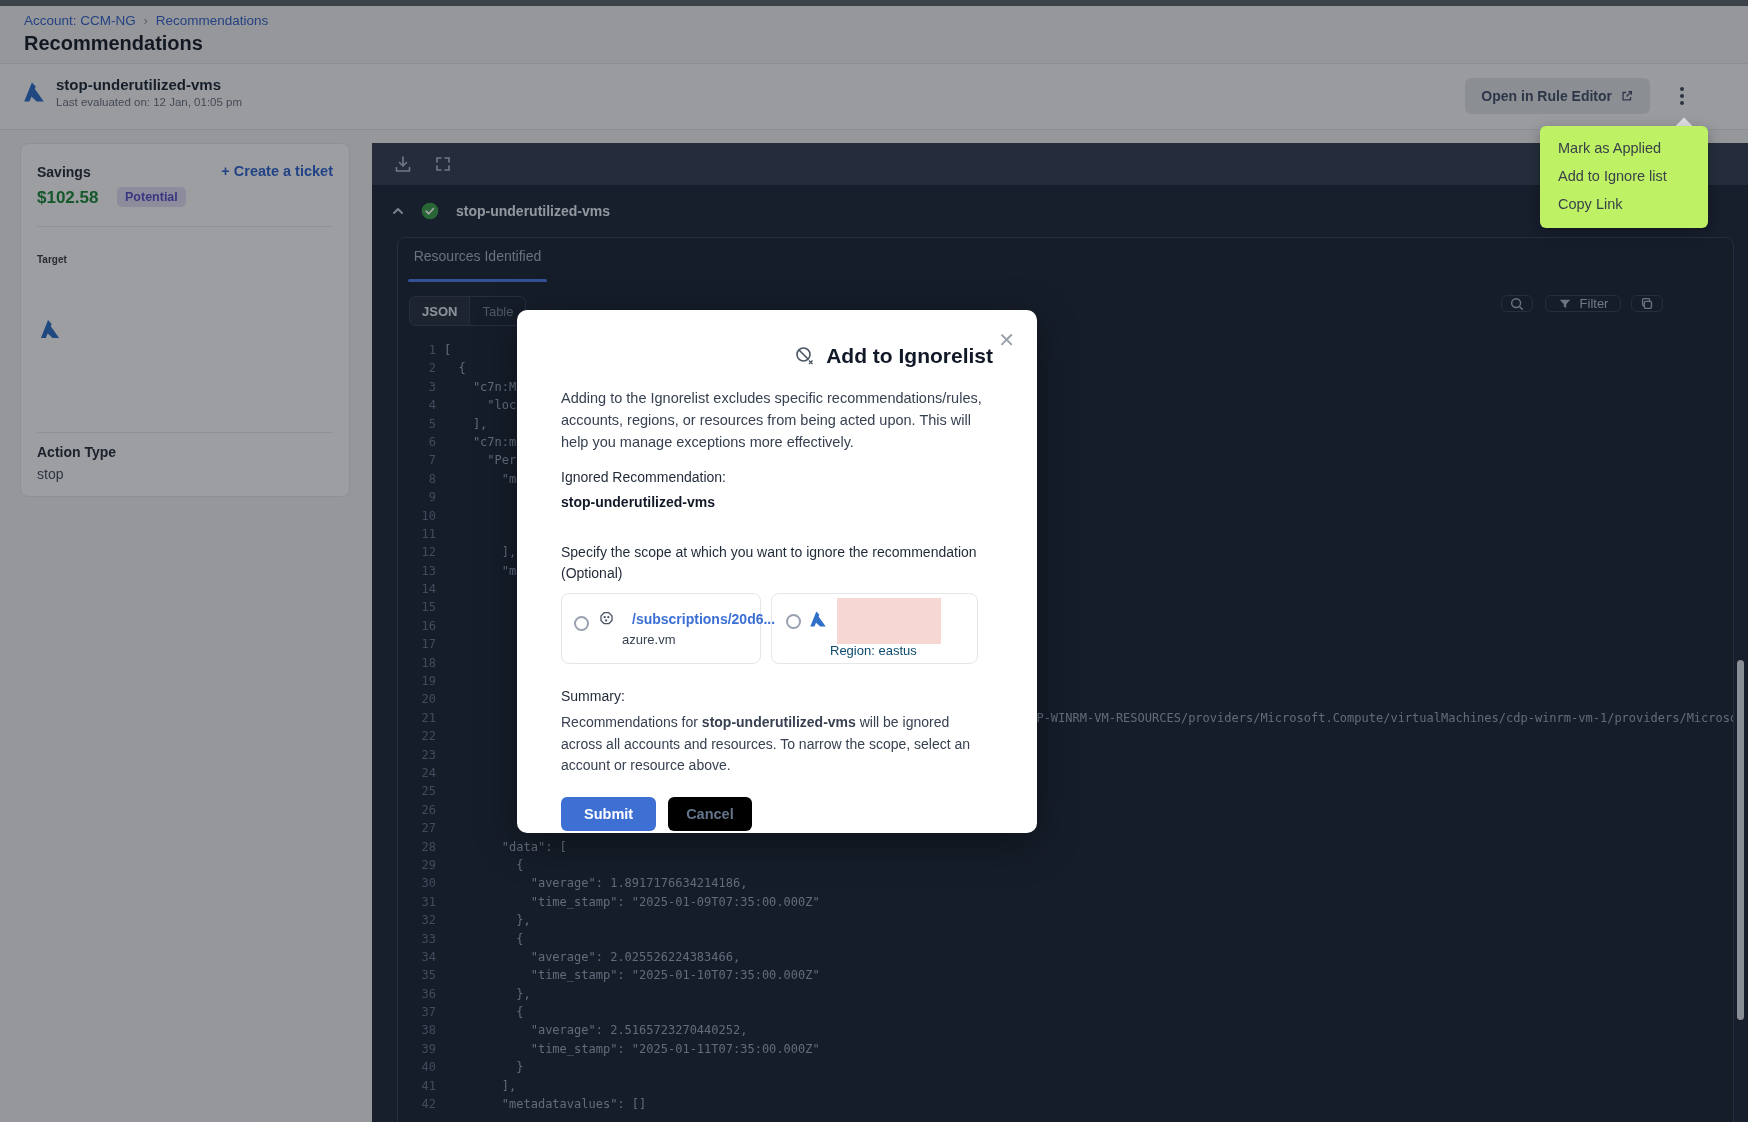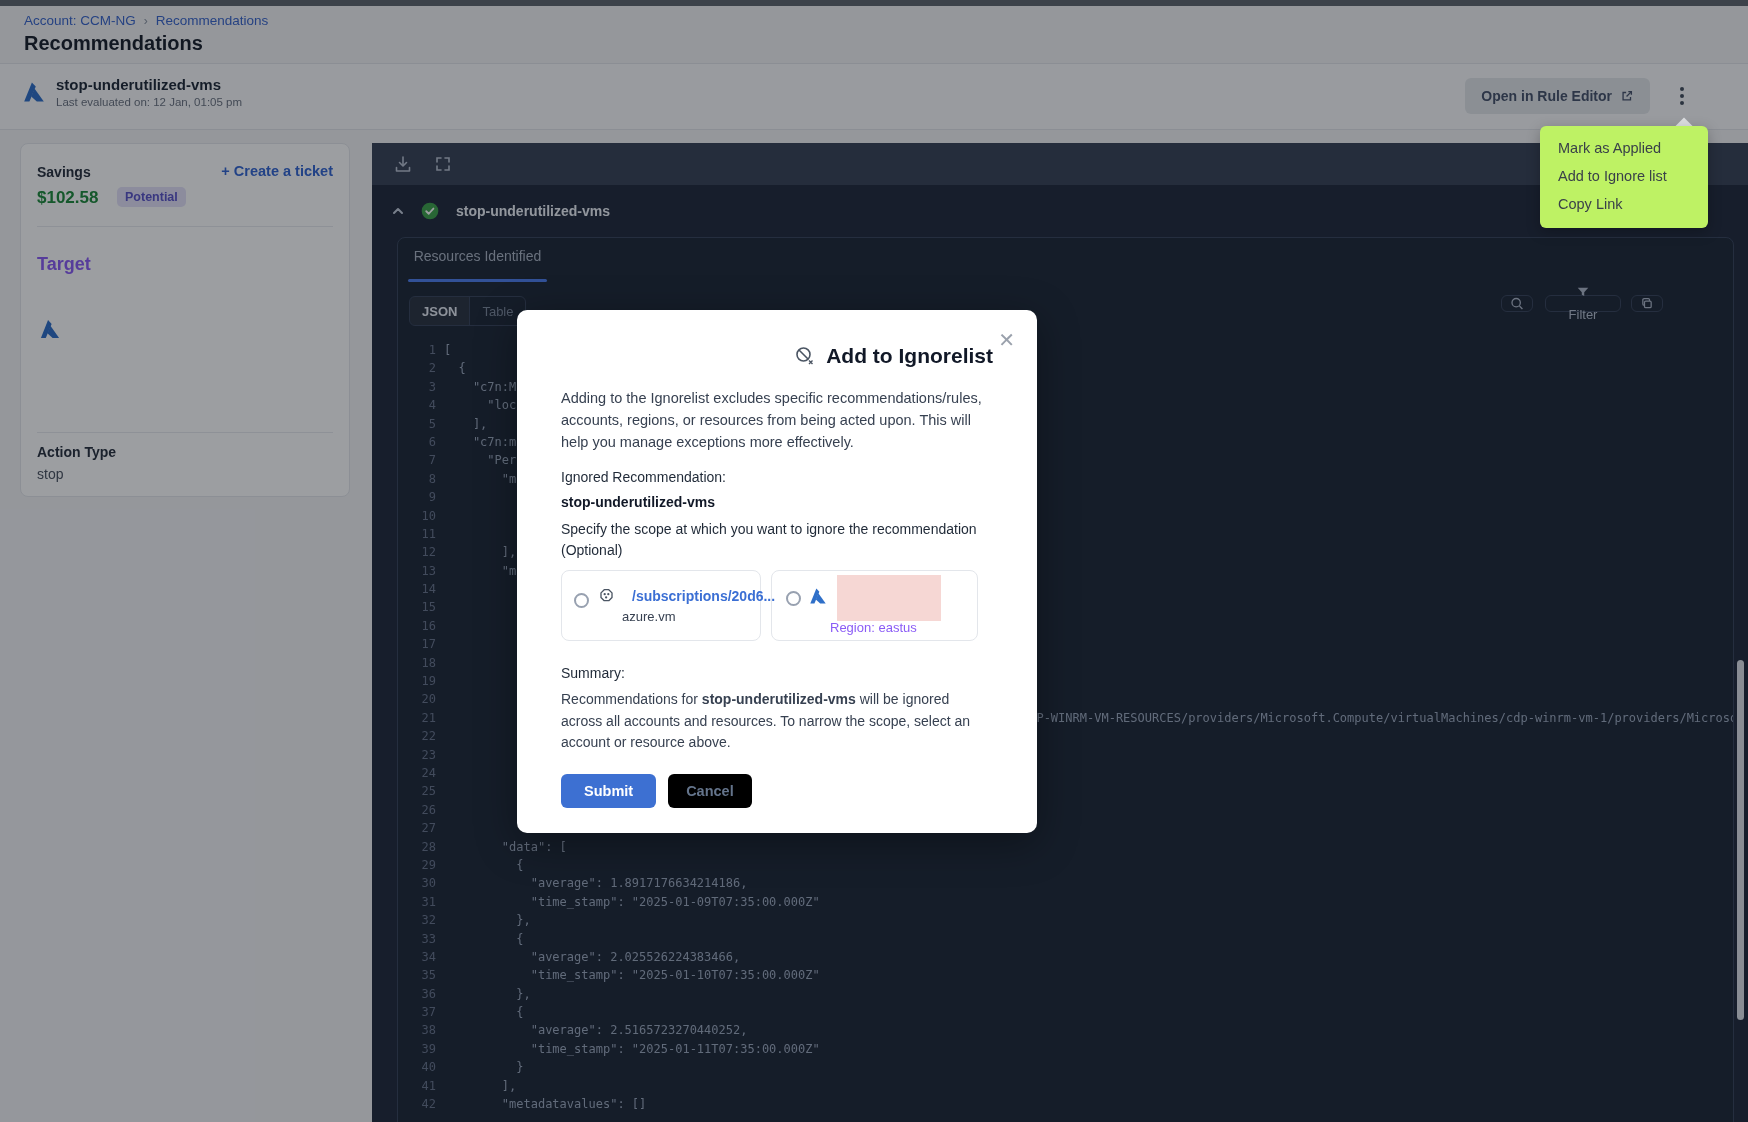--- a/index.html
+++ b/index.html
@@ -23,21 +23,21 @@
   .kebab-btn .dots { display:flex; flex-direction:column; gap:3px; }
   .kebab-btn .dots i { width:4px; height:4px; border-radius:50%; background:#444e5e; }
 
   
   .side-card { position:absolute; left:20px; top:143px; width:330px; height:354px; background:#ffffff; border:1px solid #e5e7eb; border-radius:8px; z-index:1; }
   .savings-label { position:absolute; left:16px; top:20px; font-size:14px; font-weight:600; color:#29313f; }
   .create-ticket { position:absolute; right:16px; top:19px; font-size:14.5px; font-weight:700; color:#3567d3; cursor:pointer; }
   .savings-value { position:absolute; left:16px; top:44px; font-size:17px; font-weight:700; color:#1f8a3c;text-align:center; }
   .savings-badge { position:absolute; left:96px; top:43px; font-size:12.5px; font-weight:600; color:#5b54c9; background:#e4e2f9; border-radius:5px; padding:3px 8px; }
   .side-div1 { position:absolute; left:16px; right:16px; top:82px; border-top:1px solid #e8eaee; }
-  .target-label { position:absolute; left:16px; top:110px; font-size:18px; font-weight:600; color:#8b5cf6; }
+  .target-label { position:absolute; left:16px; top:110px; font-size:10px; font-weight:600; color:#404040; }
   .target-azure { position:absolute; left:16px; top:172px; width:26px; height:26px; }
   .side-div2 { position:absolute; left:16px; right:16px; top:288px; border-top:1px solid #e8eaee; }
   .action-label { position:absolute; left:16px; top:300px; font-size:14px; font-weight:600; color:#29313f; }
   .action-value { position:absolute; left:16px; top:322px; font-size:14px; color:#4a5260; }
 
   
   .dark-panel { position:absolute; left:372px; top:143px; width:1376px; height:979px; background:#222b3d; z-index:1; overflow:hidden; }
   .panel-toolbar { position:absolute; left:0; top:0; width:100%; height:42px; background:#3a4357; }
   .tool-btn { position:absolute; top:10px; width:22px; height:22px; cursor:pointer; }
   .tool-download { left:20px; }
@@ -49,21 +49,21 @@
 
   .inner-card { position:absolute; left:25px; top:94px; right:14px; bottom:-10px; background:#1f2837; border:1px solid #39455c; border-radius:8px; overflow:hidden; }
   .tabs-row { position:absolute; left:0; top:0; height:44px; }
   .tab-active { position:absolute; left:10px; top:10px; width:139px; text-align:center; font-size:14px; color:#aab4c4; cursor:pointer; }
   .tab-underline { position:absolute; left:10px; top:41px; width:139px; height:3px; background:#4f7fee; border-radius:2px; }
   .controls-row { position:absolute; left:0; right:0; top:58px; height:32px; }
   .seg-toggle { position:absolute; left:11px; top:0; height:30px; display:flex; border:1px solid #39455c; border-radius:6px; overflow:hidden; }
   .seg { padding:0 12px; display:flex; align-items:center; font-size:13px; cursor:pointer; }
   .seg.on { color:#e6ebf3; font-weight:700; background:rgba(255,255,255,0.06); border-right:1px solid #39455c; }
   .seg.off { color:#7e8a9d; }
-  .icon-btn { position:absolute; top:-1px; height:17px; border:1px solid #39455c; border-radius:6px; display:flex; align-items:center; justify-content:center; cursor:pointer;flex-direction:column; }
+  .icon-btn { position:absolute; top:-1px; height:17px; border:1px solid #39455c; border-radius:6px; display:flex; align-items:center; justify-content:center; cursor:pointer; }
   .search-btn { right:200px; width:32px; }
   .filter-btn { right:112px; width:76px; gap:8px; font-size:13px; color:#b6c0d0; }
   .copy-btn { right:70px; width:32px; }
 
   .code-area { position:absolute; left:0; right:0; top:103px; bottom:0; overflow:hidden; font-family:"DejaVu Sans Mono", monospace; font-size:12px; }
   .code-line { display:flex; height:18.4px; line-height:18.4px; white-space:pre; }
   .ln { width:24px; min-width:24px; margin-left:14px; text-align:right; color:#69758d; }
   .ct { margin-left:8px; color:#9daabf; }
 
   .page-scrollbar { position:absolute; right:4px; top:660px; width:7px; height:360px; background:#dfe3e9; border-radius:4px; z-index:1; cursor:pointer; }
@@ -77,33 +77,33 @@
   .menu-item { padding:5px 18px; font-size:14.5px; color:#3a4149; line-height:18px; cursor:pointer; }
 
   
   .modal { position:absolute; left:517px; top:310px; width:520px; height:523px; background:#ffffff; border-radius:10px; box-shadow:0 10px 40px rgba(0,0,0,0.35); z-index:100; padding:34px 44px 0; }
   .modal-close { position:absolute; top:20px; right:22px; font-size:20px; color:#9aa1ac; cursor:pointer; line-height:1; }
   .modal-title-row { display:flex; align-items:center; gap:10px;justify-content:flex-end; }
   .modal-title { font-size:21px; font-weight:700; color:#111827; }
   .modal-desc { margin-top:20px; font-size:14.5px; color:#374151; line-height:1.5; }
   .ignored-label { margin-top:16px; font-size:14px; color:#1f2937; }
   .ignored-value { margin-top:9px; font-size:14px; font-weight:700; color:#111827; }
-  .scope-label { margin-top:9px; font-size:14px; color:#1f2937; line-height:1.45; }
+  .scope-label { margin-top:32px; font-size:14px; color:#1f2937; line-height:1.45; }
   .scope-cards { display:flex; gap:10px; margin-top:10px; }
   .scope-card { border:1px solid #e3e6eb; border-radius:8px; height:71px; position:relative; cursor:pointer; }
   .card-sub { width:200px; padding:16px 0 0 12px; display:flex; }
   .radio { width:15px; height:15px; border:2px solid #98a1b0; border-radius:50%; background:#fff; margin-top:6px; flex:none; cursor:pointer; }
   .sub-col { margin-left:8px; }
   .sub-line1 { display:flex; align-items:center; gap:16px; }
   .sub-link { font-size:14px; font-weight:600; color:#3b6fd4; cursor:pointer; white-space:nowrap; }
   .sub-name { margin-left:25px; margin-top:3px; font-size:13px; color:#374151; }
   .card-region { width:207px; padding:14px 0 0 14px; display:flex; }
   .region-row { display:flex; margin-left:6px; }
   .redacted { width:104px; height:46px; background:#f6d7d4; margin-left:8px; margin-top:-10px; }
-  .region-text { position:absolute; left:58px; top:49px; font-size:13px; color:#8b5cf6; }
+  .region-text { position:absolute; left:58px; top:49px; font-size:13px; color:#0c4a6e; }
   .summary-label { margin-top:24px; font-size:14px; color:#1f2937; }
   .summary-text { margin-top:8px; font-size:14px; color:#374151; line-height:1.55; }
   .btn-row { margin-top:20px; display:flex; gap:12px; }
   .btn-submit { background:#3d70d2; color:#ffffff; border:none; border-radius:6px; padding:9px 23px; font-size:14.5px; font-weight:700; font-family:inherit; cursor:pointer; }
   .btn-cancel { background:#000000; color:#64748b; border:none; border-radius:6px; padding:9px 18px; font-size:14.5px; font-weight:700; font-family:inherit; cursor:pointer; }
 
   svg { display:block; }
 </style>
 </head>
 <body>

